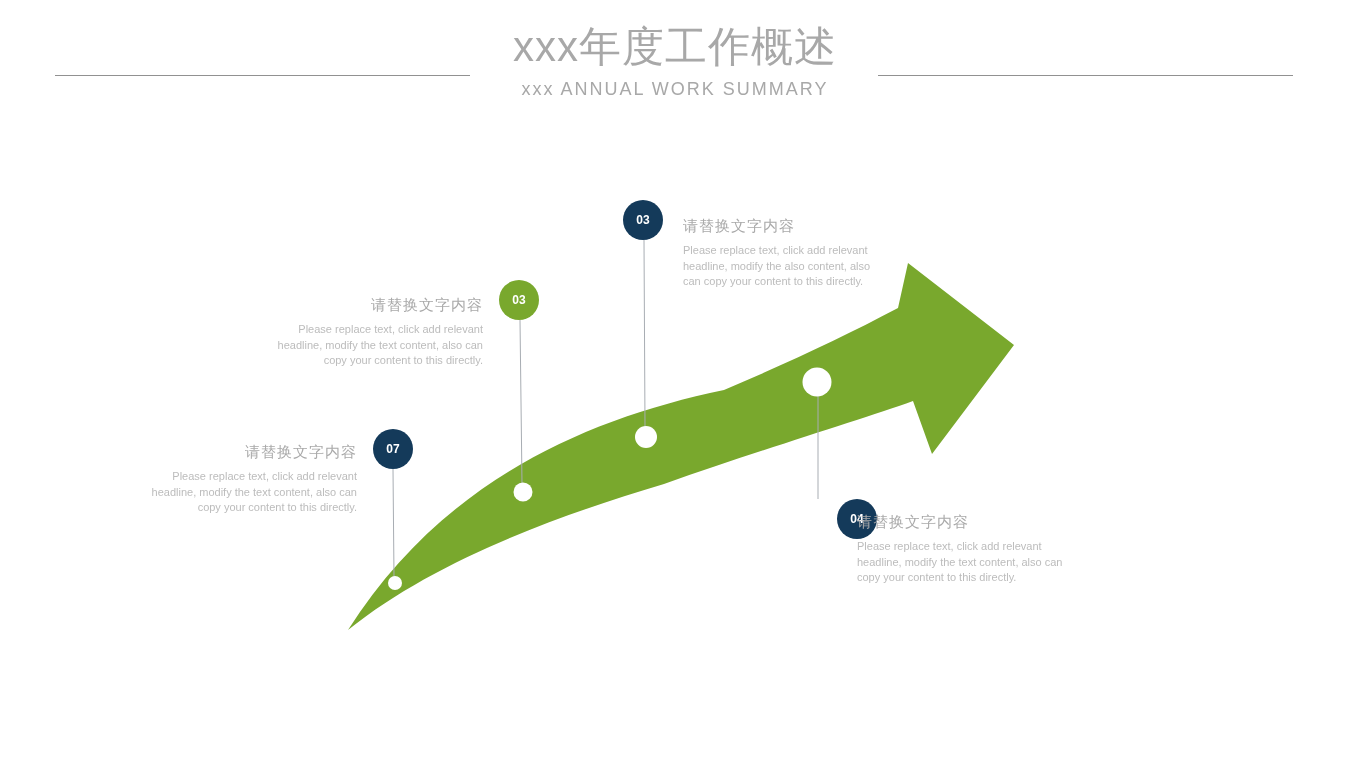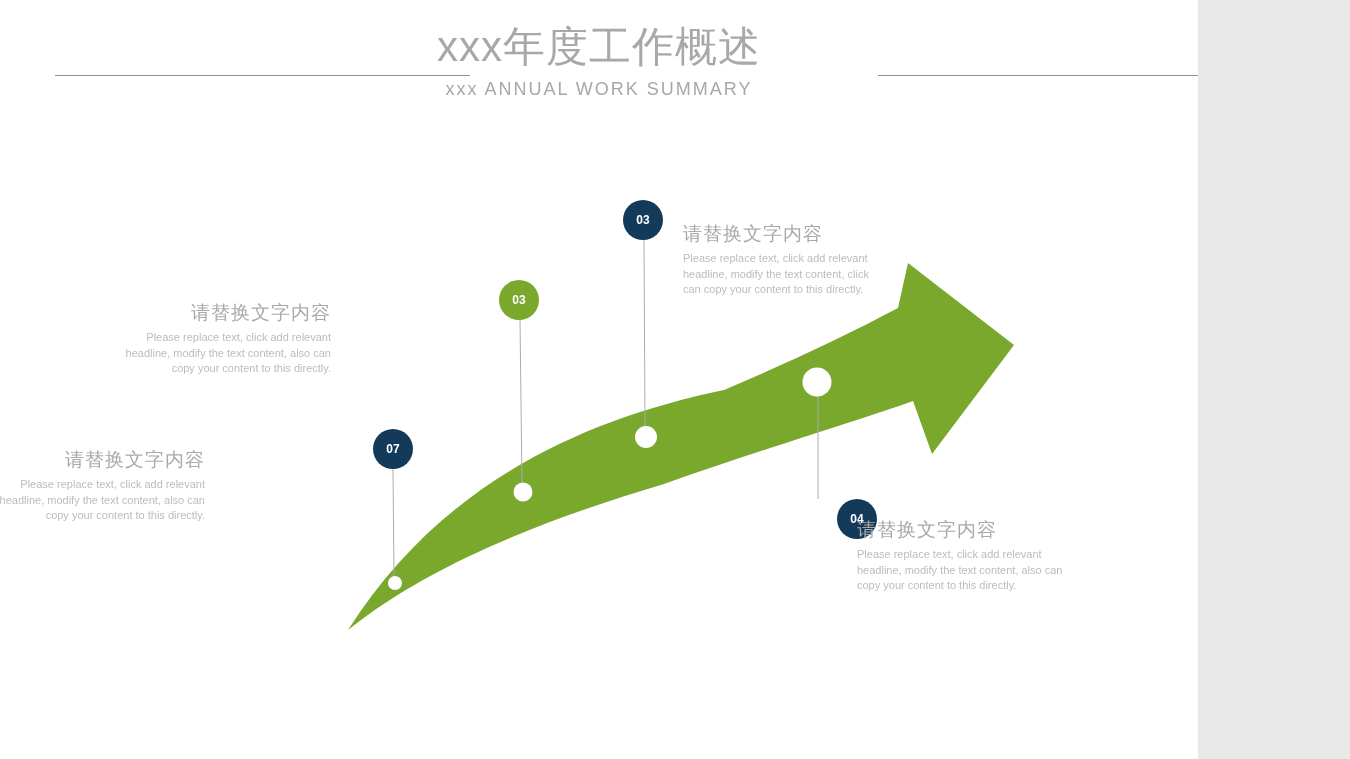--- a/index.html
+++ b/index.html
@@ -1,18 +1,18 @@
 <!DOCTYPE html>
 <html><head>
 <meta charset="utf-8">
 <style>
   html,body{margin:0;padding:0;background:#e8e8e8;}
   .slide{
     position:relative;
-    width:1198px;height:759px;
+    width:1350px;height:759px;
     background:#ffffff;
     overflow:hidden;
     font-family:"Liberation Sans", sans-serif;
   }
   
   .title{
     position:absolute;top:22px;left:0;width:100%;
     text-align:center;
     font-size:42px;line-height:50px;
     color:#a8a8a8;letter-spacing:1px;
@@ -37,22 +37,22 @@
     display:flex;align-items:center;justify-content:center;
     color:#ffffff;font-size:12px;font-weight:bold;
   }
   .badge.navy{background:#143a5a;}
   .badge.green{background:#79a82d;}
   
   .milestone{position:absolute;width:280px;}
   .milestone.right{text-align:right;}
   .milestone.left{text-align:left;}
   .m-heading{
-    font-size:19px;line-height:22px;color:#a9a9a9;
-    letter-spacing:1px;margin-bottom:6px;margin-top:8px;
+    font-size:15px;line-height:22px;color:#a9a9a9;
+    letter-spacing:1px;margin-bottom:6px;
   }
   .m-line{
     font-size:11px;line-height:15.5px;color:#bcbcbc;
   }
   
   .goal{
     position:absolute;left:1022px;top:261px;
     width:132px;height:132px;border-radius:50%;
     background:#79a82d;
     display:flex;flex-direction:column;align-items:center;justify-content:center;
@@ -111,21 +111,21 @@
   <div class="milestone right" style="top:294px;right:867px;">
     <div class="m-heading">请替换文字内容</div>
     <div class="m-line">Please replace text, click add relevant</div>
     <div class="m-line">headline, modify the text content, also can</div>
     <div class="m-line">copy your content to this directly.</div>
   </div>
 
   <div class="milestone left" style="top:215px;left:683px;">
     <div class="m-heading">请替换文字内容</div>
     <div class="m-line">Please replace text, click add relevant</div>
-    <div class="m-line">headline, modify the text content, click</div>
+    <div class="m-line">headline, modify the also content, also</div>
     <div class="m-line">can copy your content to this directly.</div>
   </div>
 
   <div class="milestone left" style="top:511px;left:857px;">
     <div class="m-heading">请替换文字内容</div>
     <div class="m-line">Please replace text, click add relevant</div>
     <div class="m-line">headline, modify the text content, also can</div>
     <div class="m-line">copy your content to this directly.</div>
   </div>
 

